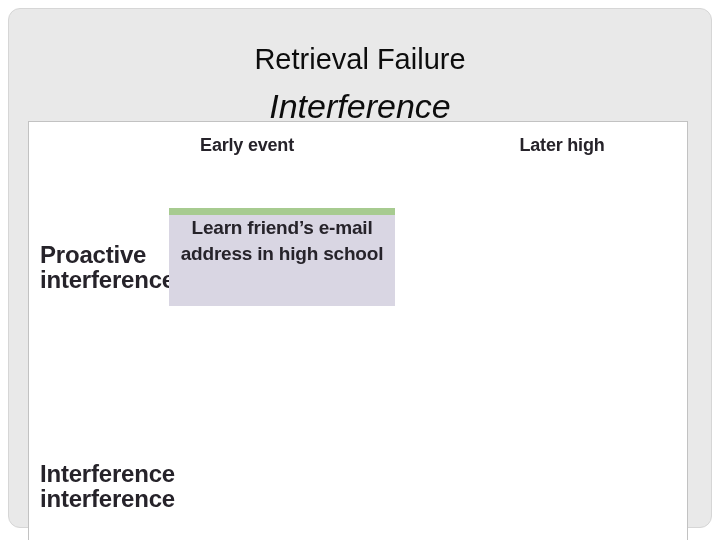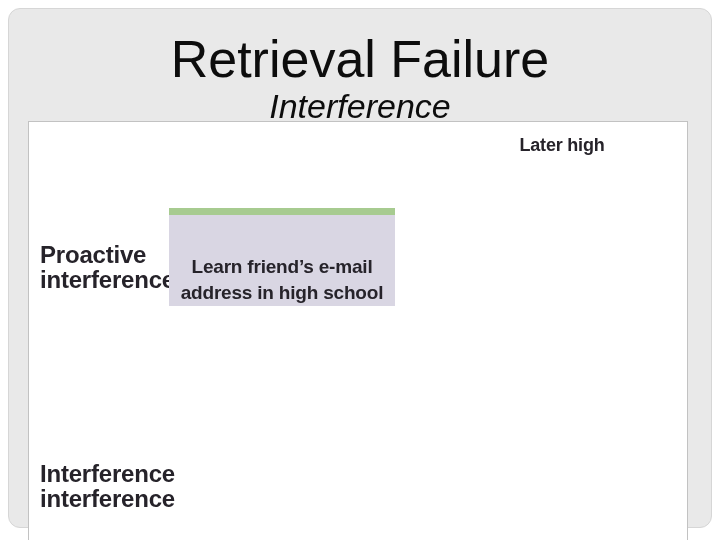--- a/index.html
+++ b/index.html
@@ -18,21 +18,21 @@
   .slide{
     position:absolute;left:8px;top:8px;width:704px;height:520px;
     background:var(--slide-bg);
     border:1px solid #d6d6d6;
     border-radius:12px;
   }
 
   .title-block{position:absolute;left:0;top:0;width:100%;text-align:center;}
   .slide-title{
     position:absolute;left:0;top:28px;width:100%;
-    font-size:52px;line-height:44px;color:var(--title-text);
+    font-size:29px;line-height:44px;color:var(--title-text);
     font-weight:400;letter-spacing:0px;
   }
   .slide-subtitle{
     position:absolute;left:0;top:78px;width:100%;
     font-size:34px;line-height:38px;color:var(--title-text);
     font-style:italic;font-weight:400;
   }
 
   .figure-panel{
     position:absolute;left:28px;top:121px;width:660px;height:419px;
@@ -60,37 +60,38 @@
     font-size:24px;line-height:25px;
     white-space:pre-line;
   }
   .row-label.proactive{top:120px;}
   .row-label.retroactive{top:339px;}
 
   .event-box{
     position:absolute;left:140px;top:86px;width:226px;height:98px;
     background:var(--box-bg);
     border-top:7px solid var(--box-accent);
-    display:flex;flex-direction:column;align-items:center;justify-content:flex-end;
+    display:flex;flex-direction:column;align-items:center;justify-content:flex-start;
   }
   .event-box-text{
     font-size:19px;line-height:26px;text-align:center;white-space:pre-line;
   }
 </style>
 </head>
 <body>
 
 <div class="slide">
   <div class="title-block">
     <div class="slide-title">Retrieval Failure</div>
     <div class="slide-subtitle">Interference</div>
   </div>
 </div>
 
 <div class="figure-panel">
+  <div class="col-header early fig-text">Early event</div>
   <div class="col-header later fig-text">Later high</div>
 
   <div class="row-label proactive fig-text">Proactive
 interference</div>
 
   <div class="event-box">
     <div class="event-box-text fig-text">Learn friend’s e-mail
 address in high school</div>
   </div>
 

